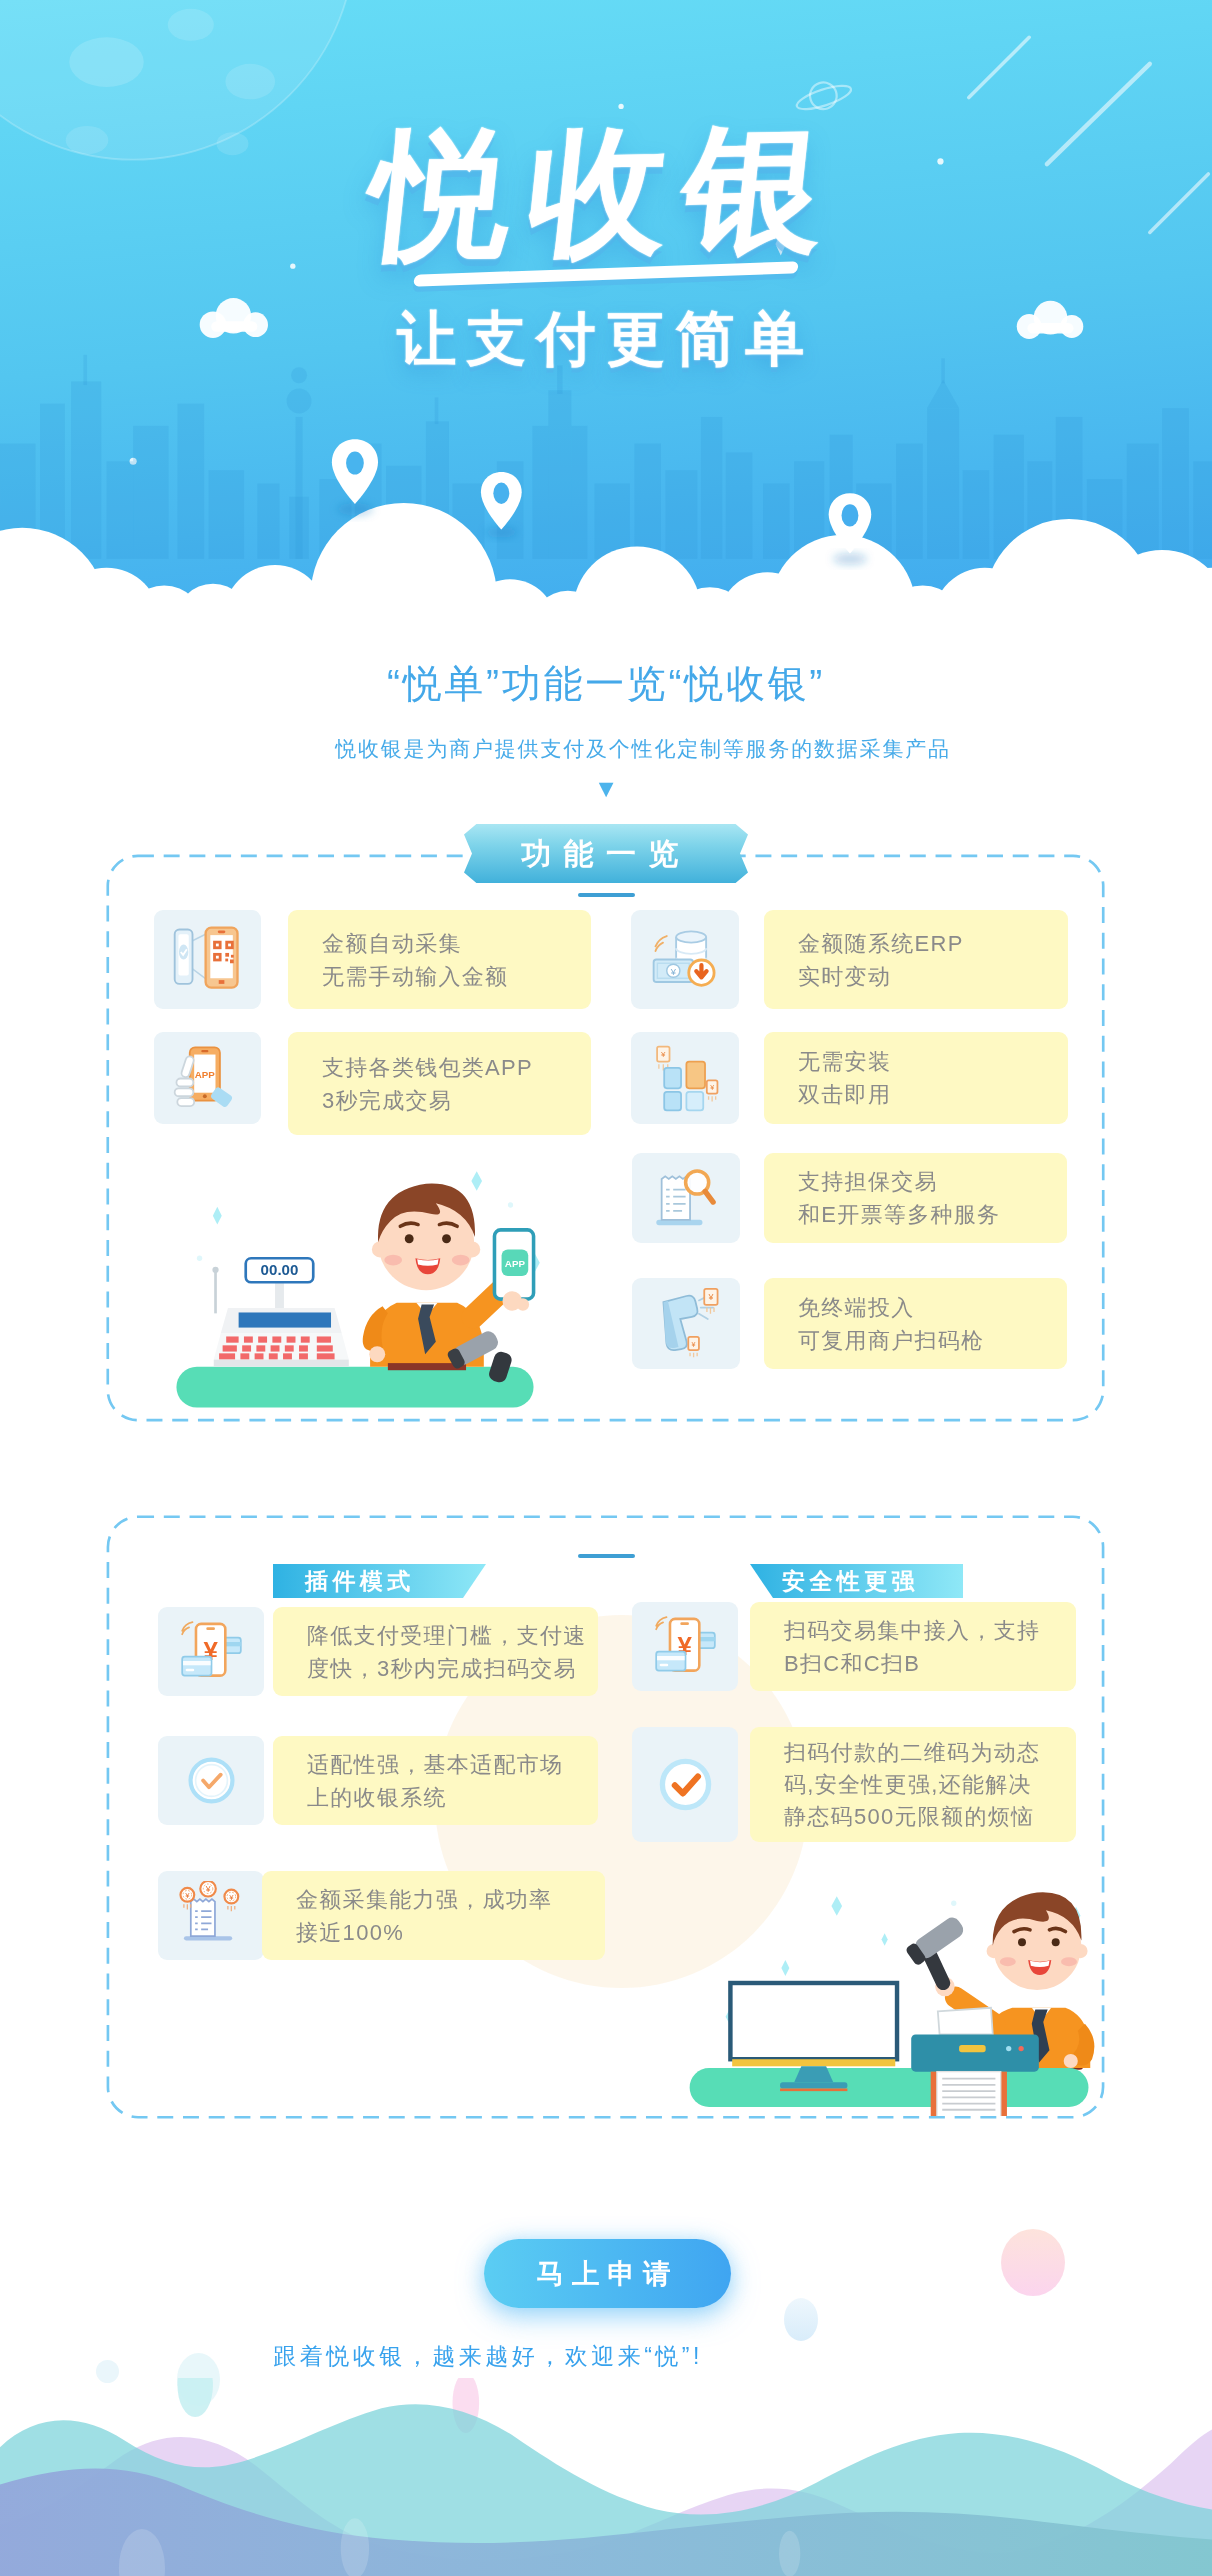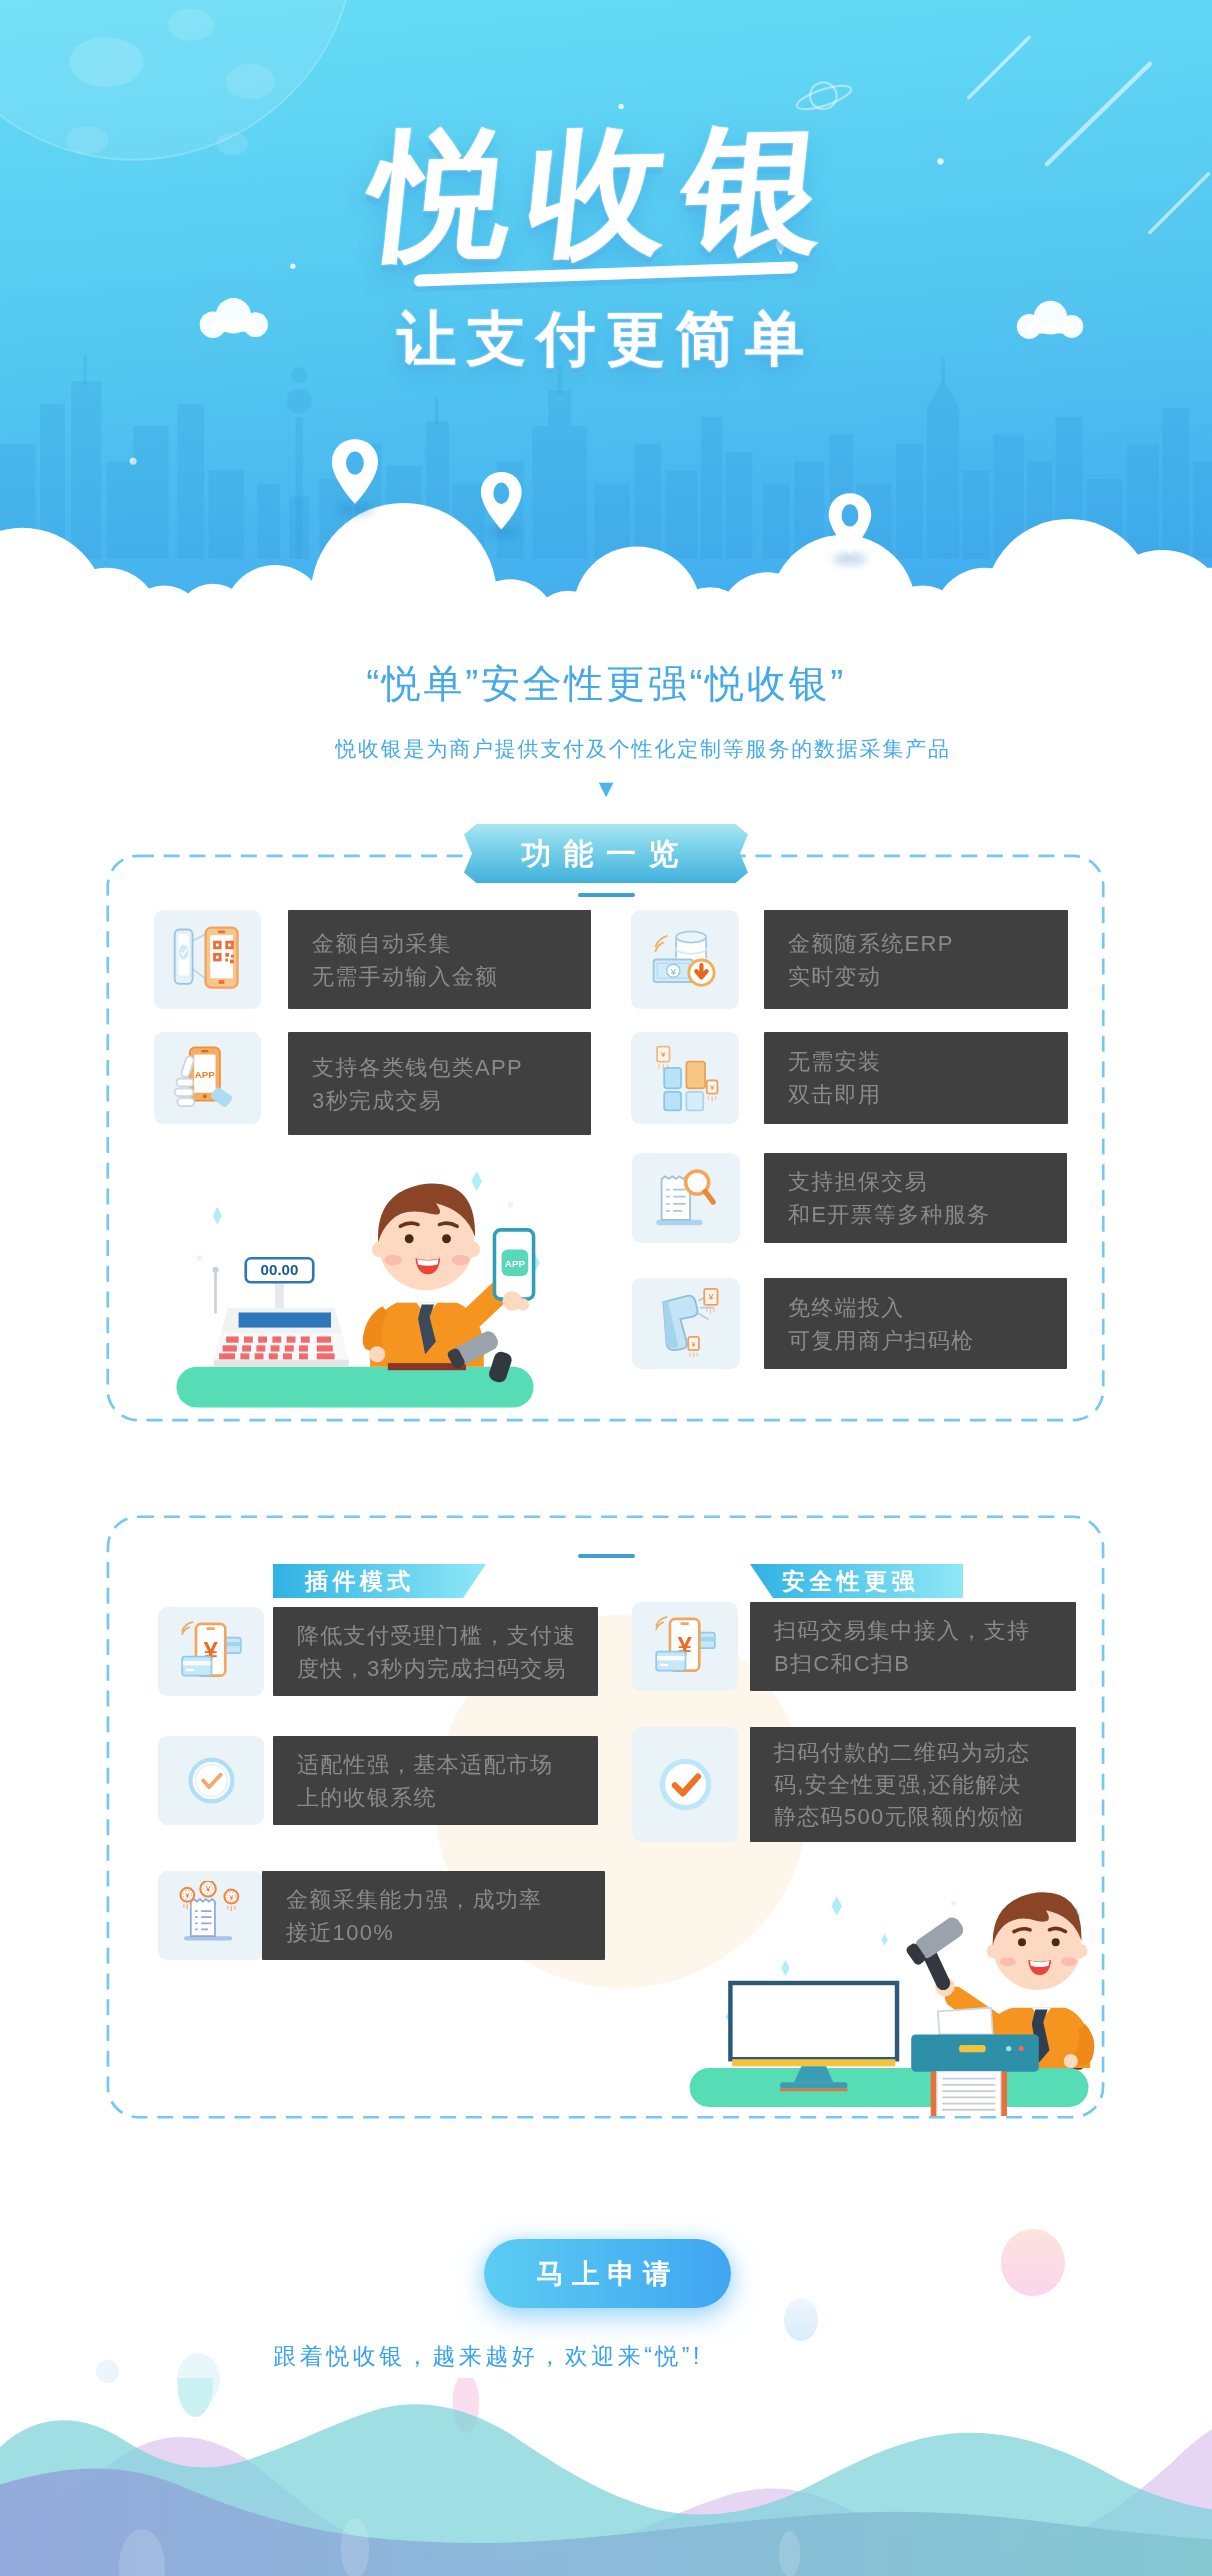--- a/index.html
+++ b/index.html
@@ -31,22 +31,22 @@
           clip-path:polygon(12.4px 0,calc(100% - 12.4px) 0,100% 18%,calc(100% - 8px) 50%,100% 82%,
                     calc(100% - 12.4px) 100%,12.4px 100%,0 82%,8px 50%,0 18%);}
   .ribbon-underline{width:57px;height:4.4px;background:#3e9fd4;border-radius:2.7px;}
   .mode-banner{height:34px;line-height:34px;color:#fff;font-size:23px;font-weight:bold;letter-spacing:4.4px;
           padding-left:32px;box-sizing:border-box;width:213px;
           background:linear-gradient(90deg,#2fb2e3 0%,#8fe8f7 100%);}
   .banner-left{clip-path:polygon(0 0,100% 0,calc(100% - 23px) 100%,0 100%);}
   .banner-right{clip-path:polygon(0 0,100% 0,100% 100%,23px 100%);}
 
   .tile{background:#eaf3f8;border-radius:9px;display:flex;align-items:center;justify-content:center;}
-  .txtcard{background:#404040;border-radius:1px;display:flex;align-items:center;
-           padding-left:24px;box-sizing:border-box;color:#8a8a8a;font-size:22px;
+  .txtcard{background:#fef9c3;border-radius:9px;display:flex;align-items:center;
+           padding-left:34px;box-sizing:border-box;color:#8a8a8a;font-size:22px;
            line-height:33px;letter-spacing:1.3px;}
   .txtcard span{white-space:pre-line;}
 
   .cream-circle{border-radius:50%;background:#fcf3e3;}
 
   
   .apply-btn{left:484px;top:2239px;width:247px;height:69px;border-radius:35px;border:none;cursor:pointer;
           background:linear-gradient(90deg,#5bcdf3 0%,#3fa5f1 100%);color:#fff;font-size:27.5px;
           font-weight:bold;letter-spacing:8px;font-family:inherit;
           box-shadow:0 9px 27px rgba(90,185,245,.55),0 0 18px rgba(130,205,250,.35);}
@@ -186,21 +186,21 @@
         <ellipse cx="958" cy="630" rx="19" ry="6" fill="rgba(30,120,190,0.30)" filter="url(#pinblur)"></ellipse>
         <path d="M958 556 c14 0 24 10.5 24 24 c0 18 -24 44 -24 44 c0 0 -24 -26 -24 -44 c0 -13.5 10 -24 24 -24 Z" fill="#fff"></path>
         <ellipse cx="958" cy="581" rx="9.5" ry="12.5" fill="#45aeee"></ellipse>
       </g>
     </svg>
     <div class="abs logo-title">悦收银</div>
     <div class="abs logo-underline"></div>
     <div class="abs logo-subtitle">让支付更简单</div>
   </div>
 
-  <div class="abs intro-heading">“悦单”安全性更强“悦收银”</div>
+  <div class="abs intro-heading">“悦单”功能一览“悦收银”</div>
   <div class="abs intro-desc">悦收银是为商户提供支付及个性化定制等服务的数据采集产品</div>
   <div class="abs intro-arrow">▼</div>
 
   <svg class="abs" style="left:106px;top:854px" width="999" height="568" viewBox="0 0 1126 640">
     <rect x="2" y="2" width="1122" height="636" rx="34" fill="#ffffff" stroke="#74c8f2" stroke-width="3" stroke-dasharray="18 11"></rect>
   </svg>
   <div class="abs ribbon" style="left:464px;top:824px">功能一览</div>
   <div class="abs ribbon-underline" style="left:578px;top:893px"></div>
 
   <div class="abs tile" style="left:154px;top:910px;width:107px;height:99px">

